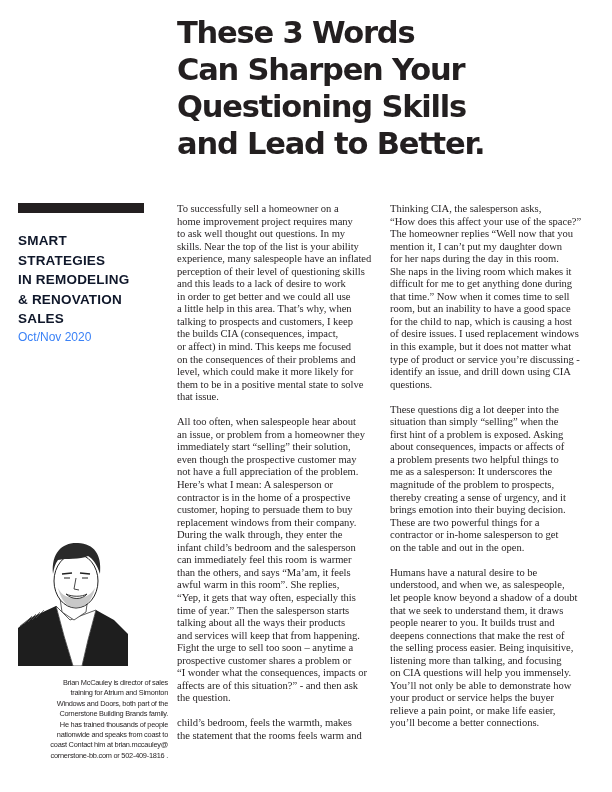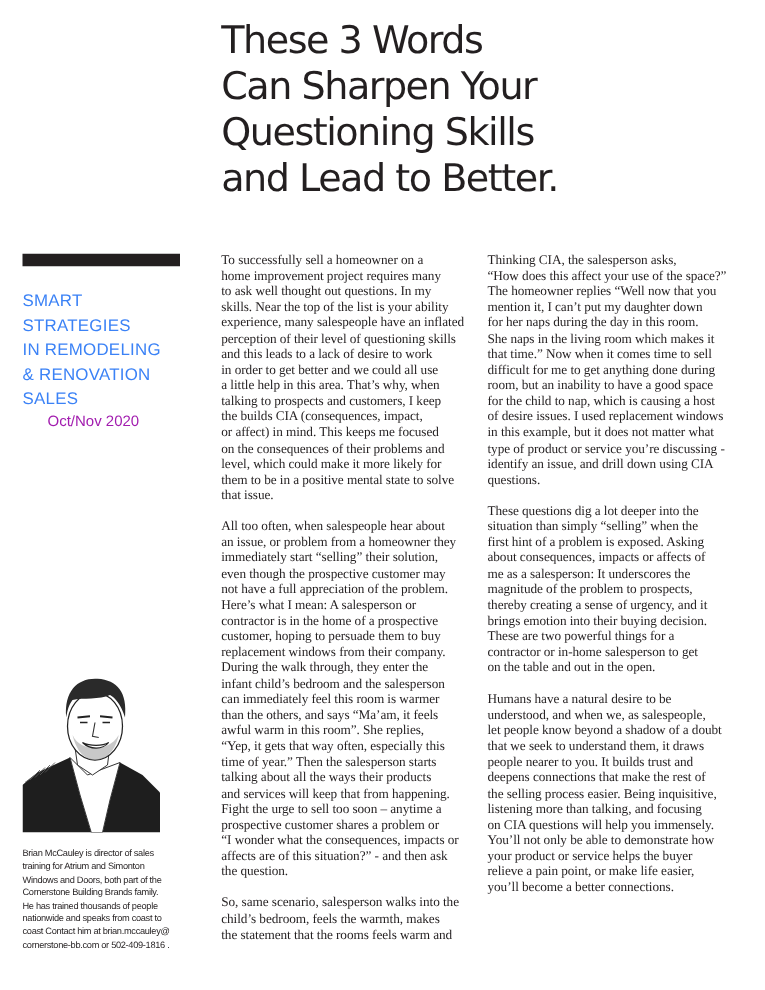--- a/index.html
+++ b/index.html
@@ -1,39 +1,39 @@
 <!DOCTYPE html>
 <html><head>
   <meta charset="utf-8">
   <style>
     html, body { margin: 0; padding: 0; background: #ffffff; }
     body { width: 612px; height: 792px; position: relative; overflow: hidden; }
     .title {
       position: absolute; left: 177px; top: 14px; width: 320px;
-      font-family: "DejaVu Sans", sans-serif; font-weight: 400;
+      font-family: "DejaVu Sans", sans-serif; font-weight: 700;
       font-size: 30.5px; line-height: 37px; color: #231f20;
       letter-spacing: -1.2px; margin: 0;
     }
     .title span { display: block; white-space: nowrap; }
     .rule-bar { position: absolute; left: 18px; top: 203px; width: 126px; height: 10px; background: #231f20; }
     .section-label {
       position: absolute; left: 18px; top: 231px; width: 150px;
-      font-family: "Liberation Sans", sans-serif; font-weight: normal;
-      font-size: 13.5px; line-height: 19.5px; color: #3b82f6; letter-spacing: 0.2px;
+      font-family: "Liberation Sans", sans-serif; font-weight: bold;
+      font-size: 13.5px; line-height: 19.5px; color: #0f172a; letter-spacing: 0.2px;
     }
     .section-label span { display: block; white-space: nowrap; }
     .issue-date {
       position: absolute; left: 18px; top: 330px;
-      font-family: "Liberation Sans", sans-serif; font-size: 12px; color: #a21caf; margin-left: 20px;
+      font-family: "Liberation Sans", sans-serif; font-size: 12px; color: #3b82f6;
     }
     .portrait { position: absolute; left: 18px; top: 536px; width: 110px; height: 130px; }
     .bio {
       position: absolute; left: 18px; top: 678px; width: 150px;
       font-family: "Liberation Sans", sans-serif; font-size: 7.4px; line-height: 10.4px;
-      color: #231f20; letter-spacing: -0.25px;
+      color: #231f20; letter-spacing: -0.25px; text-align: right;
     }
     .bio span { display: block; white-space: nowrap; }
     .col {
       position: absolute; top: 203px;
       font-family: "Liberation Serif", serif; font-size: 10.6px; line-height: 12.55px;
       color: #231f20; letter-spacing: -0.05px;
     }
     .col1 { left: 177px; width: 200px; }
     .col2 { left: 390px; width: 205px; }
     .col p { margin: 0 0 12.55px 0; }
@@ -135,49 +135,49 @@
       <span>time of year.” Then the salesperson starts</span>
       <span>talking about all the ways their products</span>
       <span>and services will keep that from happening.</span>
       <span>Fight the urge to sell too soon – anytime a</span>
       <span>prospective customer shares a problem or</span>
       <span>“I wonder what the consequences, impacts or</span>
       <span>affects are of this situation?” - and then ask</span>
       <span>the question.</span>
     </p>
   <p>
-      <span>So, same scenario, salesperson walks into the</span>
       <span>child’s bedroom, feels the warmth, makes</span>
       <span>the statement that the rooms feels warm and</span>
     </p>
 </div>
 
 <div class="col col2">
   <p>
       <span>Thinking CIA, the salesperson asks,</span>
       <span>“How does this affect your use of the space?”</span>
       <span>The homeowner replies “Well now that you</span>
       <span>mention it, I can’t put my daughter down</span>
       <span>for her naps during the day in this room.</span>
       <span>She naps in the living room which makes it</span>
+      <span>difficult for me to get anything done during</span>
       <span>that time.” Now when it comes time to sell</span>
-      <span>difficult for me to get anything done during</span>
       <span>room, but an inability to have a good space</span>
       <span>for the child to nap, which is causing a host</span>
       <span>of desire issues. I used replacement windows</span>
       <span>in this example, but it does not matter what</span>
       <span>type of product or service you’re discussing -</span>
       <span>identify an issue, and drill down using CIA</span>
       <span>questions.</span>
     </p>
   <p>
       <span>These questions dig a lot deeper into the</span>
       <span>situation than simply “selling” when the</span>
       <span>first hint of a problem is exposed. Asking</span>
       <span>about consequences, impacts or affects of</span>
+      <span>a problem presents two helpful things to</span>
       <span>me as a salesperson: It underscores the</span>
       <span>magnitude of the problem to prospects,</span>
       <span>thereby creating a sense of urgency, and it</span>
       <span>brings emotion into their buying decision.</span>
       <span>These are two powerful things for a</span>
       <span>contractor or in-home salesperson to get</span>
       <span>on the table and out in the open.</span>
     </p>
   <p>
       <span>Humans have a natural desire to be</span>

